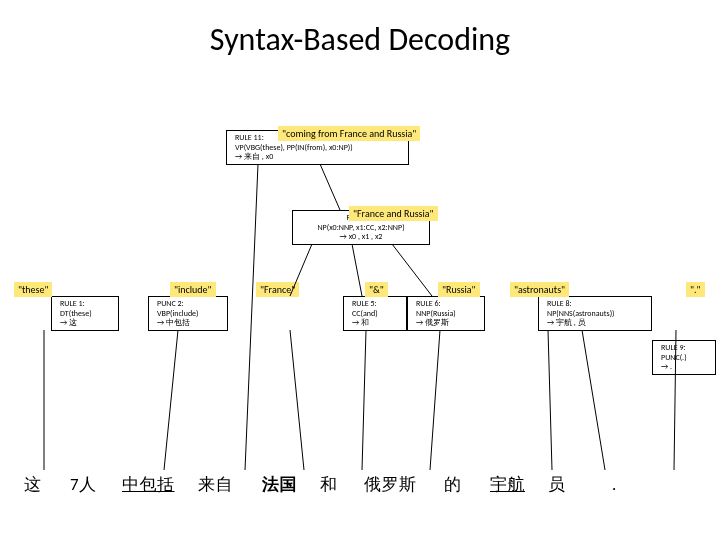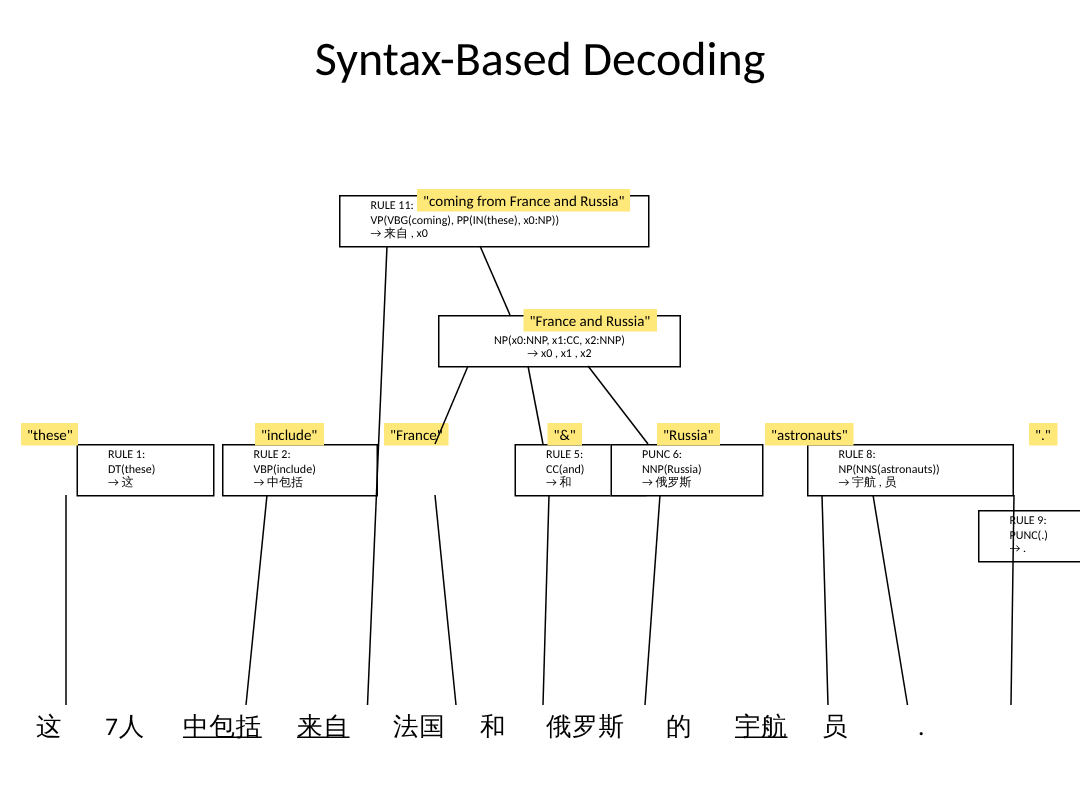--- a/index.html
+++ b/index.html
@@ -19,21 +19,21 @@
     font-weight: 400;
   }
   .canvas {
     position: absolute;
     left: 0; top: 0; right: 0; bottom: 0; border-radius: 31px;
   }
   .rulebox {
     position: absolute;
     border: 1px solid #000;
     background: #fff;
-    padding: 2px 20px;
+    padding: 2px 8px;
     font-size: 8px;
     line-height: 1.2;
   }
   .rulebox .r1 { display: block; }
   .rulebox .r2 { display: block; }
   .rulebox .r3 { display: block; }
   .badge {
     position: absolute;
     background: #ffe87a;
     font-size: 10px;
@@ -68,57 +68,57 @@
   }
 </style>
 </head>
 <body>
 
 <div class="canvas">
   <div class="title">Syntax-Based Decoding</div>
 
   <div class="rulebox" style="left:226px; top:130px; width:165px;">
     <span class="r1">RULE 11:</span>
-    <span class="r2">VP(VBG(coming), PP(IN(these), x0:NP))</span>
+    <span class="r2">VP(VBG(these), PP(IN(from), x0:NP))</span>
     <span class="r3">→ 来自 , x0</span>
   </div>
   <div class="badge" style="left:278px; top:126px;">"coming from France and Russia"</div>
 
   <div class="rulebox" style="left:292px; top:210px; width:120px;text-align:center;">
     <span class="r1">RULE 13:</span>
     <span class="r2">NP(x0:NNP, x1:CC, x2:NNP)</span>
     <span class="r3">→ x0 , x1 , x2</span>
   </div>
   <div class="badge" style="left:349px; top:206px;">"France and Russia"</div>
 
   <div class="rulebox" style="left:20px; top:296px; width:50px;margin-left:31px;">
     <span class="r1">RULE 1:</span>
     <span class="r2">DT(these)</span>
     <span class="r3">→ 这</span>
   </div>
   <div class="badge" style="left:14px; top:282px;">"these"</div>
 
   <div class="rulebox" style="left:148px; top:296px; width:62px;">
-    <span class="r1">RULE 2:</span>
+    <span class="r1">PUNC 2:</span>
     <span class="r2">VBP(include)</span>
     <span class="r3">→ 中包括</span>
   </div>
   <div class="badge" style="left:170px; top:282px;">"include"</div>
 
   <div class="badge" style="left:256px; top:282px;">"France"</div>
 
   <div class="rulebox" style="left:343px; top:296px; width:46px;">
     <span class="r1">RULE 5:</span>
     <span class="r2">CC(and)</span>
     <span class="r3">→ 和</span>
   </div>
   <div class="badge" style="left:365px; top:282px;">"&amp;"</div>
 
   <div class="rulebox" style="left:407px; top:296px; width:60px;">
-    <span class="r1">PUNC 6:</span>
+    <span class="r1">RULE 6:</span>
     <span class="r2">NNP(Russia)</span>
     <span class="r3">→ 俄罗斯</span>
   </div>
   <div class="badge" style="left:438px; top:282px;">"Russia"</div>
 
   <div class="rulebox" style="left:538px; top:296px; width:96px;">
     <span class="r1">RULE 8:</span>
     <span class="r2">NP(NNS(astronauts))</span>
     <span class="r3">→ 宇航 , 员</span>
   </div>
@@ -148,22 +148,22 @@
     <line x1="440" y1="330" x2="430" y2="470"></line>
     <line x1="548" y1="330" x2="552" y2="470"></line>
     <line x1="582" y1="330" x2="605" y2="470"></line>
     <line x1="676" y1="330" x2="674" y2="470"></line>
   </svg>
 
   <div class="tokens">
     <span style="width:46px;">这</span>
     <span style="width:52px;">7人</span>
     <span style="width:76px;text-decoration:underline;">中包括</span>
-    <span style="width:64px;text-decoration:underline;">来自</span>
-    <span style="width:58px;">法国</span>
+    <span style="width:64px;">来自</span>
+    <span style="width:58px;font-weight:bold;">法国</span>
     <span style="width:44px;">和</span>
     <span style="width:80px;">俄罗斯</span>
     <span style="width:46px;">的</span>
     <span style="width:58px;text-decoration:underline;">宇航</span>
     <span style="width:64px;">员</span>
     <span style="width:20px;">.</span>
   </div>
 
 </div>
 

